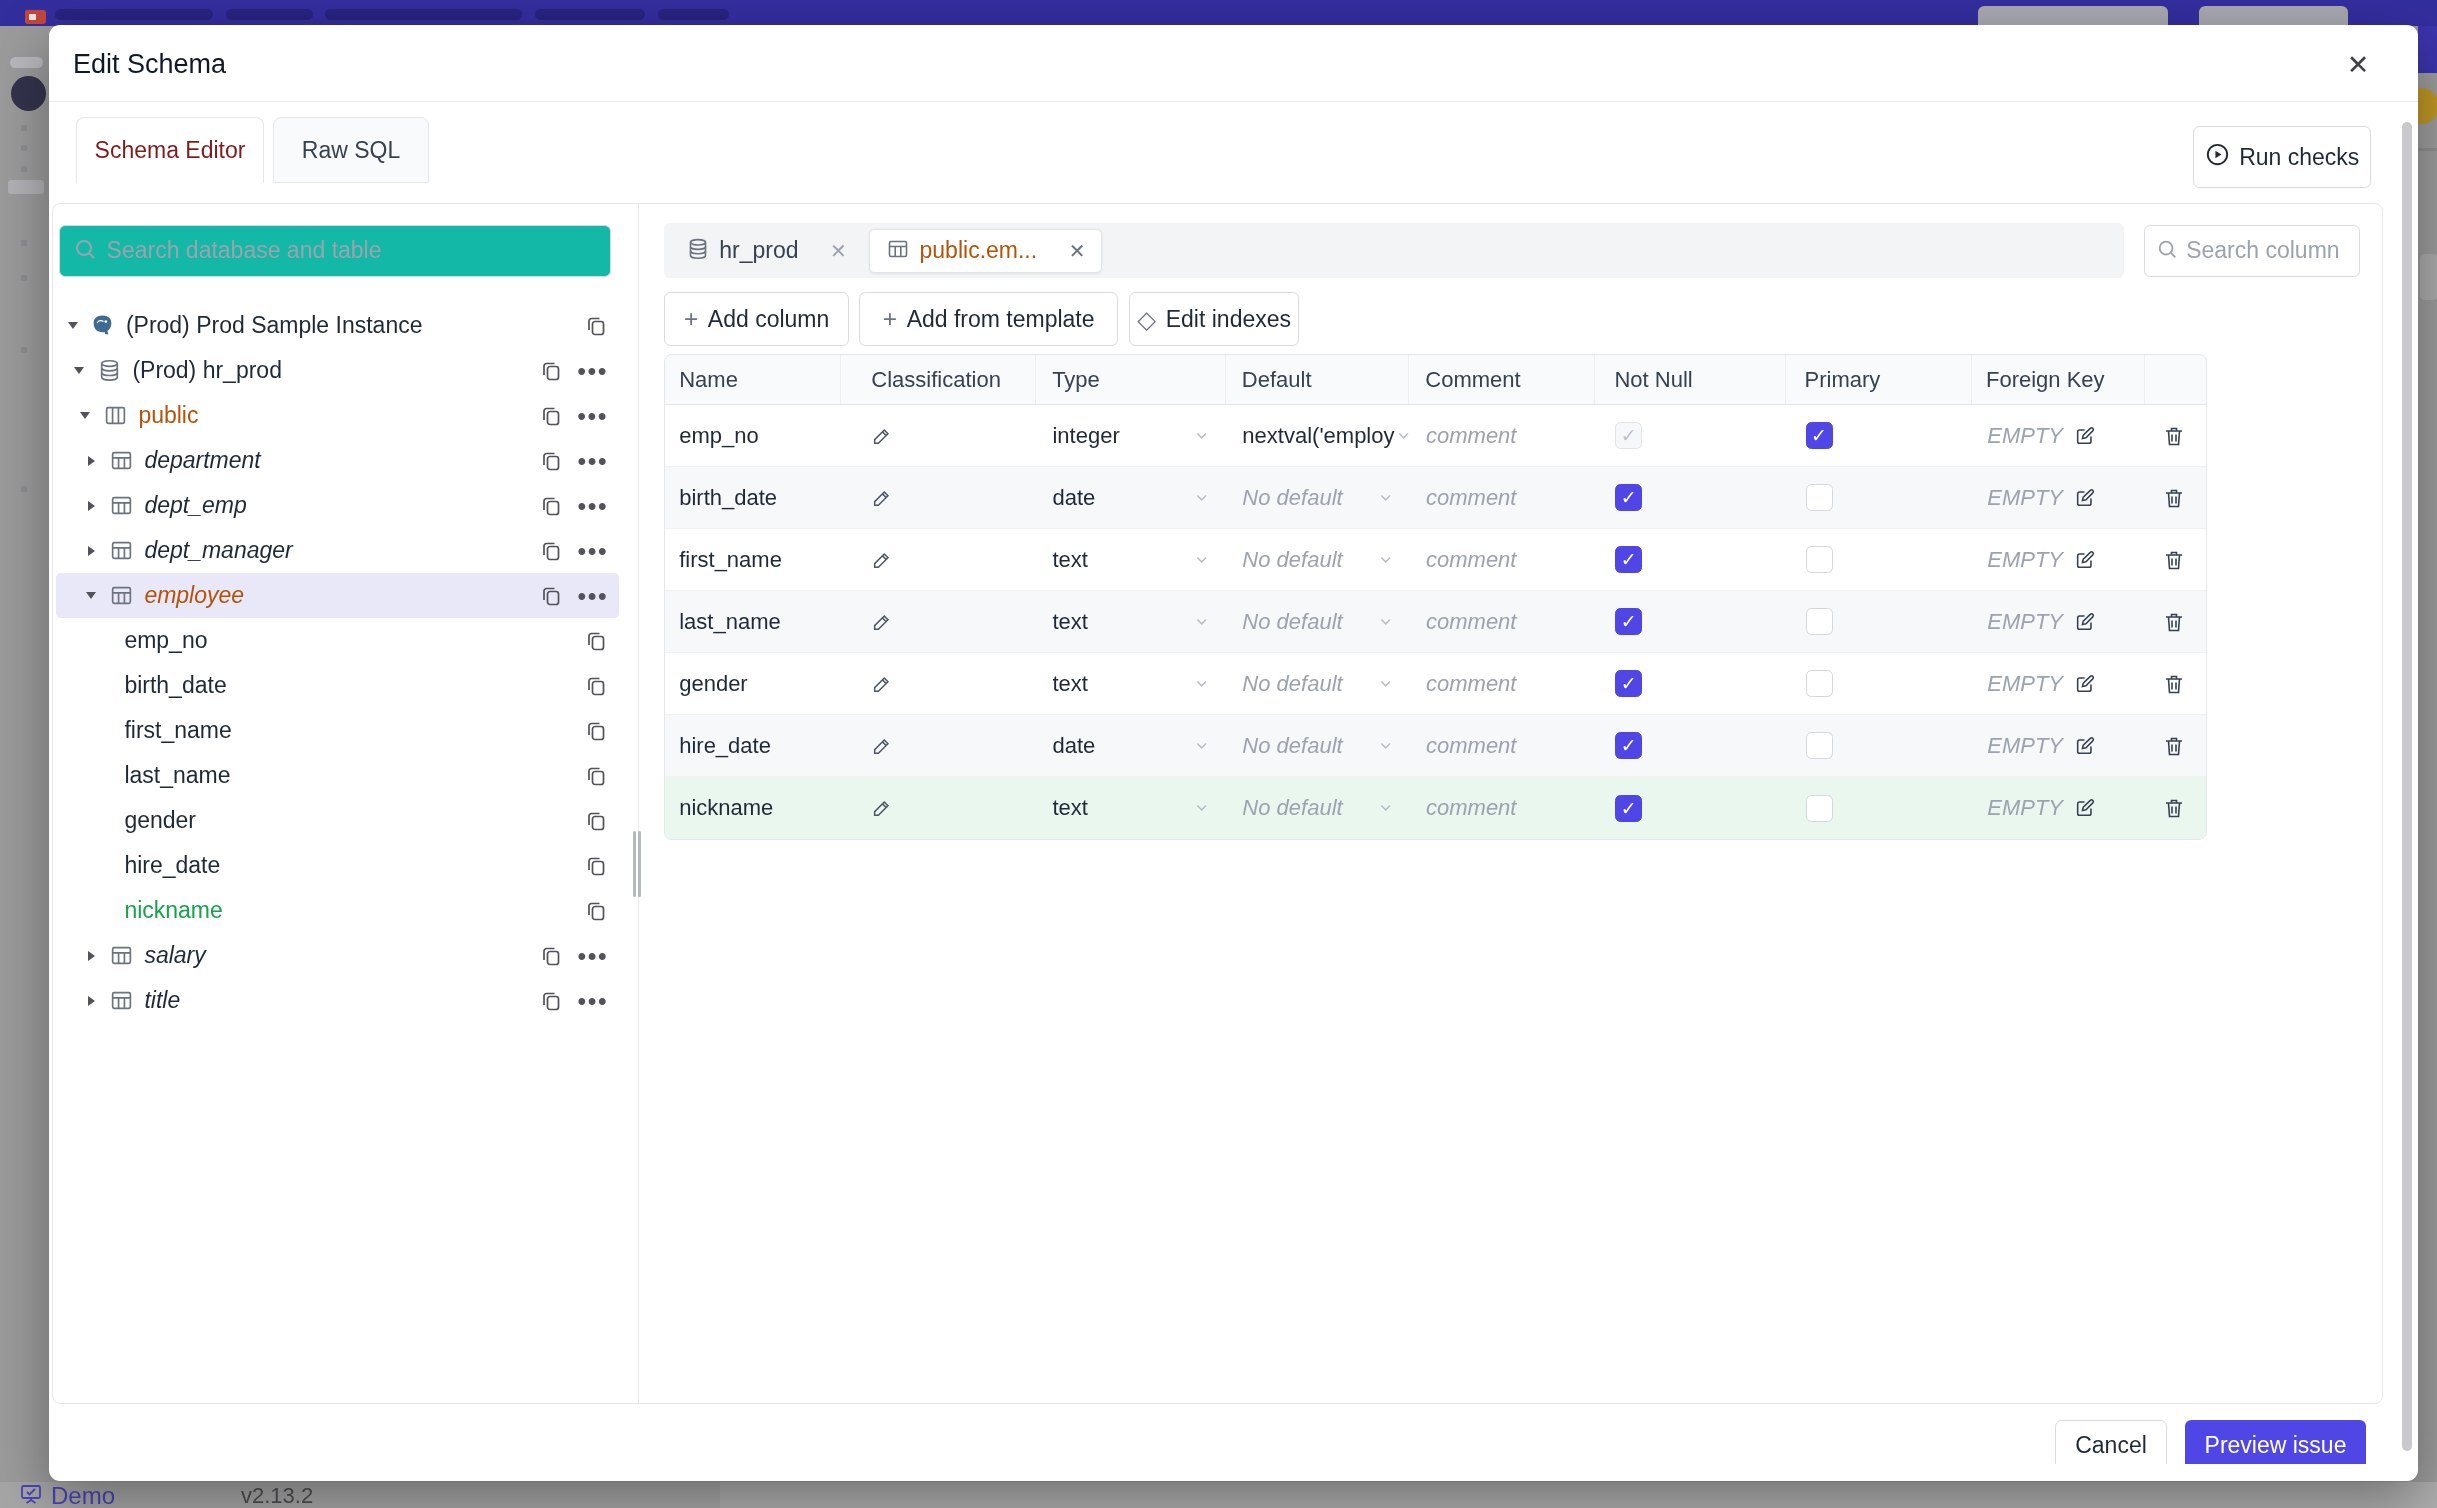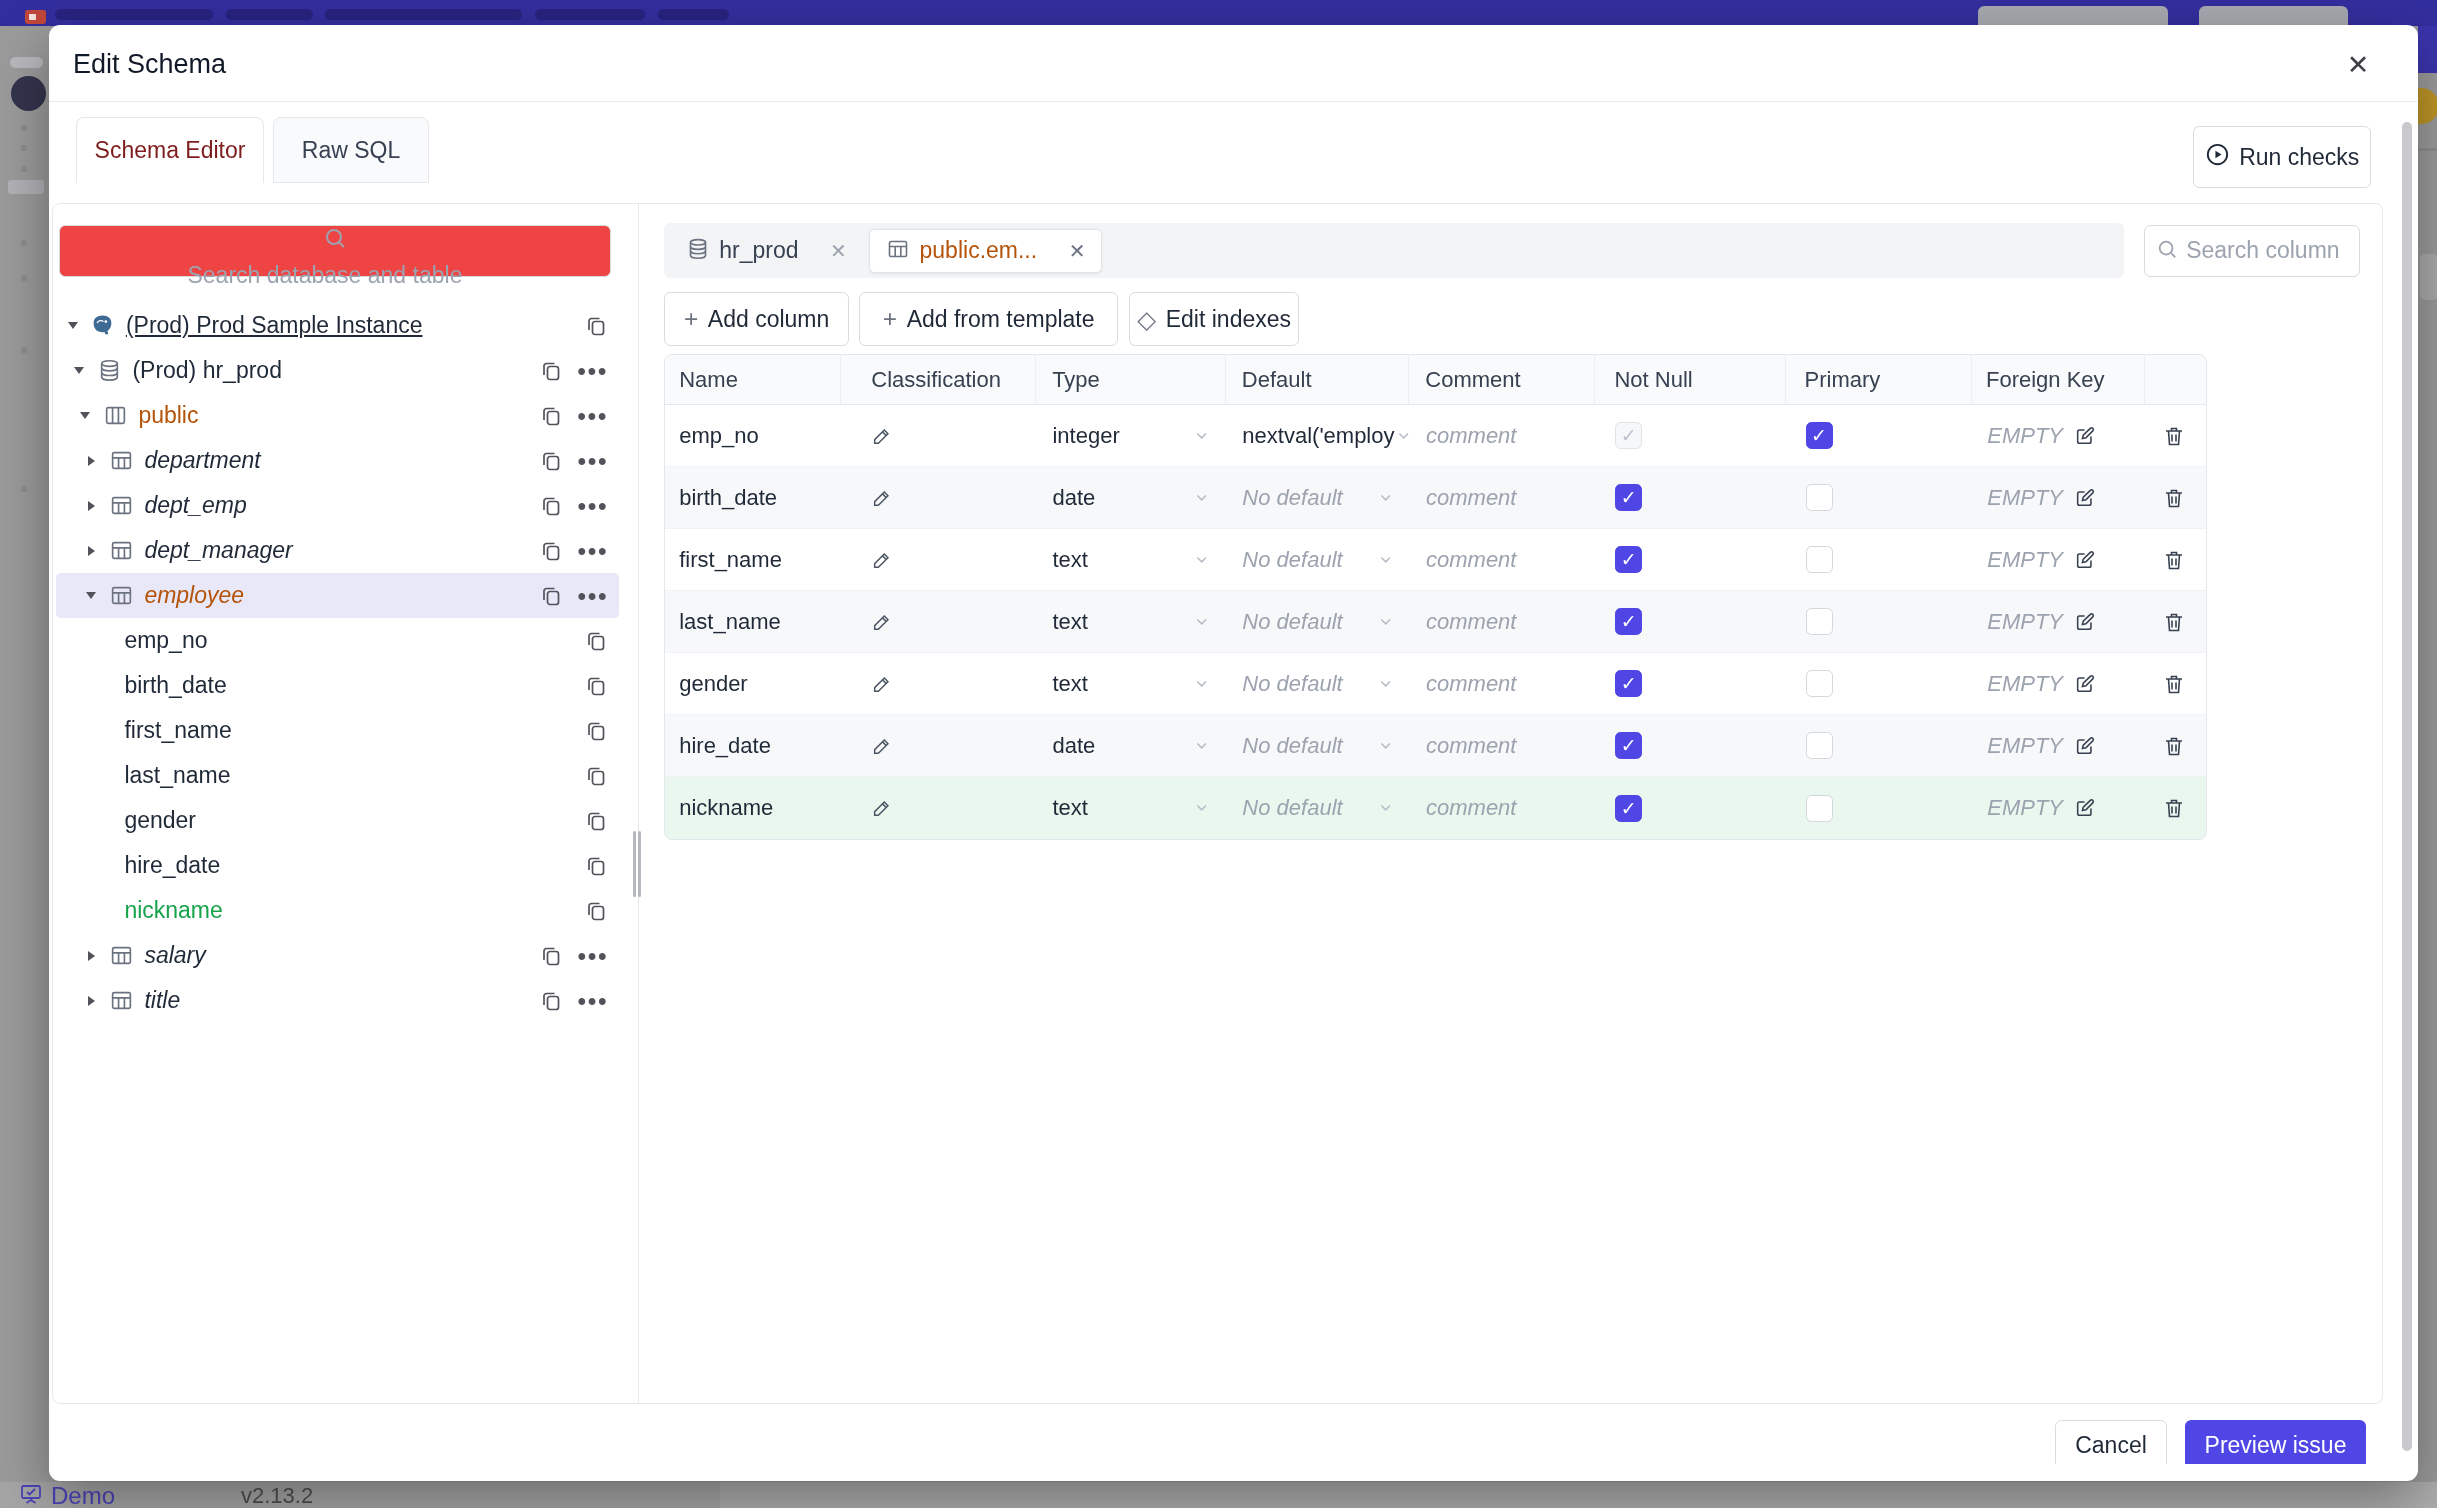--- a/index.html
+++ b/index.html
@@ -45,26 +45,26 @@
   .run-checks { position: absolute; left: 2144px; top: 101px; width: 178px; height: 62px; border: 0.8px solid #d8dbe0;
                 border-radius: 6.3px; background: #fff; display: flex; align-items: center; justify-content: center;
                 gap: 9.5px; font-size: 23px; color: #1f2937; }
   .m-scrollbar { position: absolute; left: 2353px; top: 97px; width: 10.3px; height: 1329px; border-radius: 5.5px; background: #c9c9cd; }
   
   .container { position: absolute; left: 3.2px; top: 178px; width: 2331px; height: 1201px; border: 0.8px solid #e6e8ec; border-radius: 8px; }
   .v-divider { position: absolute; left: 585px; top: 0; width: 0.8px; height: 1199px; background: #e6e8ec; }
   .drag-bar { position: absolute; width: 2.4px; height: 66px; border-radius: 1.6px; background: #b4b8c0; top: 627px; }
   
   .sb-search { position: absolute; left: 6.3px; top: 20.5px; width: 552px; height: 52px; border: 0.8px solid #d8dbe0;
-               border-radius: 6.3px; display: flex; align-items: center; padding: 0 12.6px; gap: 9.5px; background: #ef4444; flex-direction: column; }
+               border-radius: 6.3px; display: flex; align-items: center; padding: 0 12.6px; gap: 9.5px; background: #14b8a6; }
   .sb-search input, .col-search input { border: none; outline: none; flex: 1; font-size: 23px; font-family: inherit; color: #1f2937; min-width: 0; background: transparent; }
   .sb-search input::placeholder, .col-search input::placeholder { color: #9ca3af; }
   .tree { position: absolute; left: 0; top: 99px; width: 585px; }
   .trow { height: 45px; margin: 0 19px 0 3.2px; display: flex; align-items: center; border-radius: 4.7px; cursor: pointer; }
-  .trow.lvl0 { padding-left: 9.5px; text-decoration: underline; } .trow.lvl1 { padding-left: 16px; }
+  .trow.lvl0 { padding-left: 9.5px; } .trow.lvl1 { padding-left: 16px; }
   .trow.lvl2 { padding-left: 22px; } .trow.lvl3 { padding-left: 28px; font-style: italic; }
   .trow.lvlcol { padding-left: 68px; }
   .trow.selected { background: #e9e8f8; }
   .caretbox { width: 14px; margin-right: 9.5px; display: flex; justify-content: center; align-items: center; }
   .caret { width: 0; height: 0; display: none; }
   .trow.caret-down .caret { display: block; border-left: 5.5px solid transparent; border-right: 5.5px solid transparent; border-top: 7px solid #52525b; }
   .trow.caret-right .caret { display: block; border-top: 5.5px solid transparent; border-bottom: 5.5px solid transparent; border-left: 7px solid #52525b; }
   .ticon { width: 27px; height: 27px; margin-right: 9.5px; display: flex; align-items: center; justify-content: center; }
   .ticon svg { display: none; }
   .trow.ic-pg .i-pg, .trow.ic-db .i-db, .trow.ic-schema .i-schema, .trow.ic-table .i-table { display: block; }

